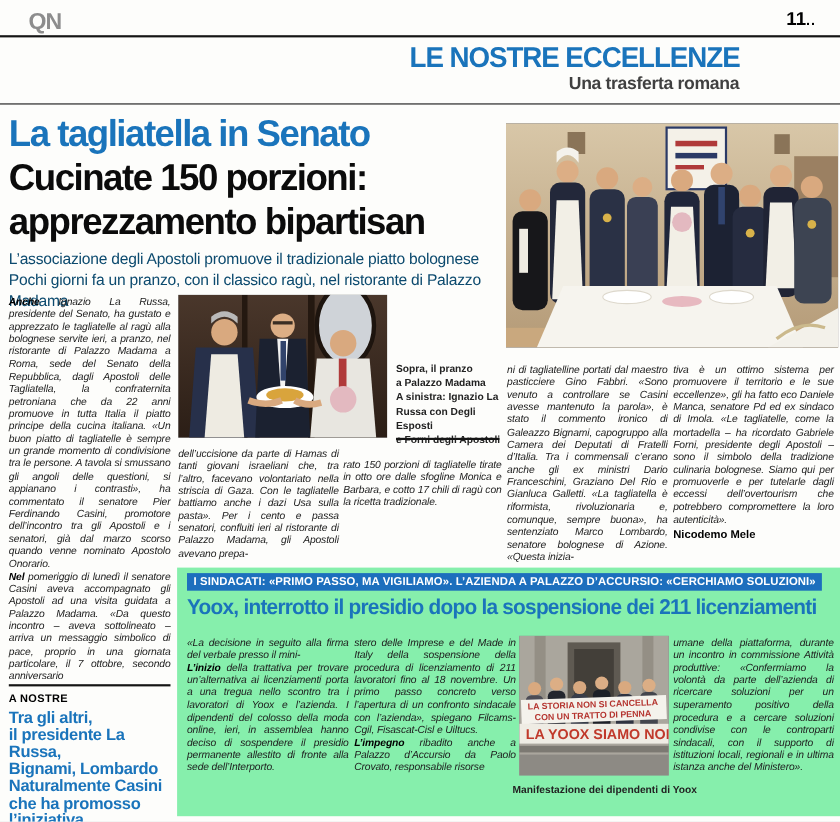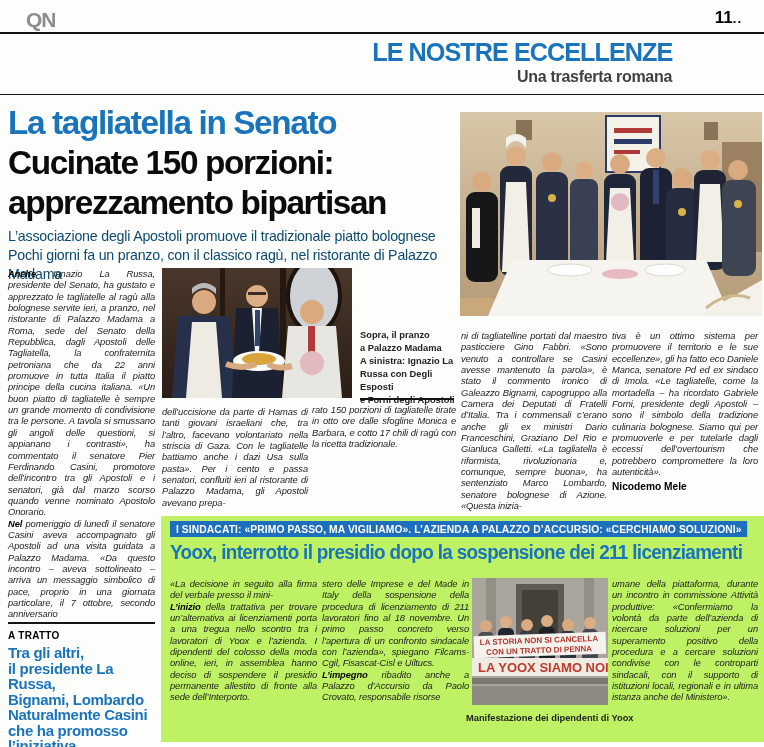--- a/index.html
+++ b/index.html
@@ -40,21 +40,21 @@
   .photo{overflow:hidden;background:#888;}
   .photo svg{display:block;width:100%;height:100%;}
 
   .caption{font-size:9.3px;line-height:13px;font-weight:700;color:#222;white-space:pre-line;}
 
   .kicker-small{font-weight:800;font-size:10px;letter-spacing:.3px;color:#000;}
   .quote-blue{font-weight:800;font-size:15px;line-height:15.5px;color:#1a74bb;
     letter-spacing:-.3px;white-space:pre-line;}
 
   
-  .yoox{position:absolute;left:161px;top:516px;width:603px;height:226px;background:#bef264;}
+  .yoox{position:absolute;left:161px;top:516px;width:603px;height:226px;background:#86efac;}
   .yoox-kicker{position:absolute;left:9px;top:5px;background:#1d6fbd;color:#fff;
     font-weight:800;font-size:10.4px;letter-spacing:.1px;padding:3px 6px 2px 6px;white-space:nowrap;
     transform:scaleX(.99);transform-origin:left;}
   .yoox-headline{position:absolute;left:9px;top:25px;width:600px;color:#1a74bb;
     font-weight:800;font-size:19.5px;letter-spacing:-.7px;white-space:nowrap;
     transform:scaleX(.97);transform-origin:left;}
 </style>
 </head>
 <body>
 
@@ -179,33 +179,33 @@
 e Forni degli Apostoli</div>
   <div class="rule" style="left:360px;top:398px;width:94px;height:2px;"></div>
 
   <div class="abs" style="left:8px;top:268px;width:147px;">
     <p class="body-text" style="margin:0;"><b>Anche</b><span> Ignazio La Russa, presidente del Senato, ha gustato e apprezzato le tagliatelle al ragù alla bolognese servite ieri, a pranzo, nel ristorante di Palazzo Madama a Roma, sede del Senato della Repubblica, dagli Apostoli delle Tagliatella, la confraternita petroniana che da 22 anni promuove in tutta Italia il piatto principe della cucina italiana. «Un buon piatto di tagliatelle è sempre un grande momento di condivisione tra le persone. A tavola si smussano gli angoli delle questioni, si appianano i contrasti», ha commentato il senatore Pier Ferdinando Casini, promotore dell’incontro tra gli Apostoli e i senatori, già dal marzo scorso quando venne nominato Apostolo Onorario.</span></p>
     <p class="body-text" style="margin:0;"><b>Nel</b><span> pomeriggio di lunedì il senatore Casini aveva accompagnato gli Apostoli ad una visita guidata a Palazzo Madama. «Da questo incontro – aveva sottolineato – arriva un messaggio simbolico di pace, proprio in una giornata particolare, il 7 ottobre, secondo anniversario</span></p>
   </div>
 
   <div class="abs body-text" style="left:162px;top:406px;width:146px;">dell’uccisione da parte di Hamas di tanti giovani israeliani che, tra l’altro, facevano volontariato nella striscia di Gaza. Con le tagliatelle battiamo anche i dazi Usa sulla pasta». Per i cento e passa senatori, confluiti ieri al ristorante di Palazzo Madama, gli Apostoli avevano prepa-</div>
 
-  <div class="abs" style="left:312px;top:404px;width:144px;">
+  <div class="abs" style="left:312px;top:416px;width:144px;">
     <p class="body-text" style="margin:0;">rato 150 porzioni di tagliatelle tirate in otto ore dalle sfogline Monica e Barbara, e cotto 17 chili di ragù con la ricetta tradizionale.</p>
   </div>
 
   <div class="abs body-text" style="left:461px;top:330px;width:146px;">ni di tagliatelline portati dal maestro pasticciere Gino Fabbri. «Sono venuto a controllare se Casini avesse mantenuto la parola», è stato il commento ironico di Galeazzo Bignami, capogruppo alla Camera dei Deputati di Fratelli d’Italia. Tra i commensali c’erano anche gli ex ministri Dario Franceschini, Graziano Del Rio e Gianluca Galletti. «La tagliatella è riformista, rivoluzionaria e, comunque, sempre buona», ha sentenziato Marco Lombardo, senatore bolognese di Azione. «Questa inizia-</div>
 
   <div class="abs" style="left:612px;top:330px;width:146px;">
     <p class="body-text" style="margin:0;">tiva è un ottimo sistema per promuovere il territorio e le sue eccellenze», gli ha fatto eco Daniele Manca, senatore Pd ed ex sindaco di Imola. «Le tagliatelle, come la mortadella – ha ricordato Gabriele Forni, presidente degli Apostoli – sono il simbolo della tradizione culinaria bolognese. Siamo qui per promuoverle e per tutelarle dagli eccessi dell’overtourism che potrebbero compromettere la loro autenticità».</p>
     <span class="byline">Nicodemo Mele</span>
   </div>
 
   <div class="rule" style="left:8px;top:622px;width:147px;height:2px;"></div>
-  <div class="abs kicker-small" style="left:8px;top:630px;">A TRATTO</div>
+  <div class="abs kicker-small" style="left:8px;top:630px;">A NOSTRE</div>
   <div class="abs quote-blue" style="left:8px;top:645px;width:152px;">Tra gli altri,
 il presidente La Russa,
 Bignami, Lombardo
 Naturalmente Casini
 che ha promosso
 l’iniziativa</div>
 
   <div class="yoox">
     <div class="yoox-kicker">I SINDACATI: «PRIMO PASSO, MA VIGILIAMO». L’AZIENDA A PALAZZO D’ACCURSIO: «CERCHIAMO SOLUZIONI»</div>
     <div class="yoox-headline">Yoox, interrotto il presidio dopo la sospensione dei 211 licenziamenti</div>

